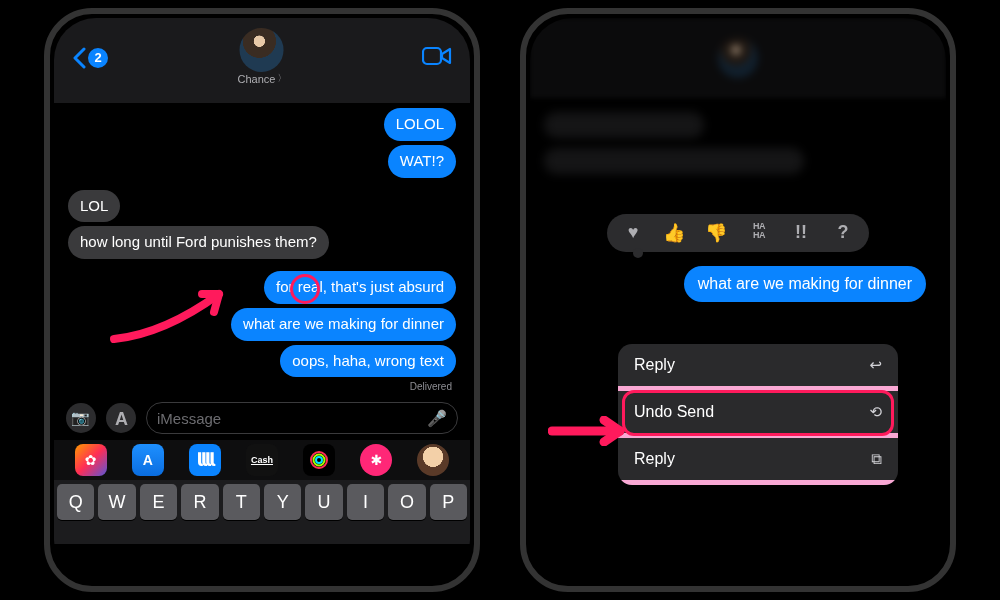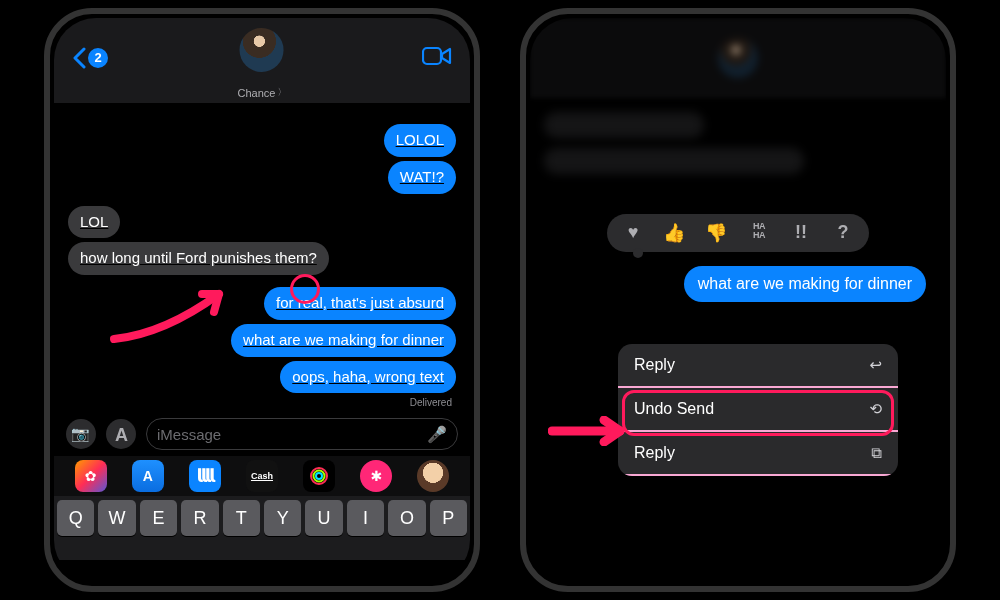--- a/index.html
+++ b/index.html
@@ -63,45 +63,44 @@
     padding: 0 6px;
   }
   .contact {
     position: absolute;
     left: 50%;
     top: 10px;
     transform: translateX(-50%);
     display: flex;
     flex-direction: column;
     align-items: center;
-    gap: 14px;
+    gap: 0;
   }
   .avatar {
     width: 44px;
     height: 44px;
     border-radius: 50%;
     background: radial-gradient(circle at 45% 30%, #e8c9a8 0 14%, #3a2c22 15% 42%, #1f3a52 43% 100%);
   }
   .contact-name {
     color: #aeaeb2;
     font-size: 11px;
     display: flex;
     align-items: center;
     gap: 2px;
   }
   .chev-small { font-size: 9px; color: #8e8e93; }
   .facetime { color: #0a84ff; }
   .facetime svg { width: 30px; height: 22px; }
 
   .thread {
-    padding: 20px 14px 0 14px;
+    padding: 4px 14px 0 14px;
     display: flex;
     flex-direction: column;
     position: relative;
-    text-decoration: underline;
   }
   .bubble {
     max-width: 78%;
     padding: 7px 12px;
     border-radius: 17px;
     font-size: 15px;
     line-height: 1.25;
     margin-bottom: 4px;
     color: #fff;
   }
@@ -279,21 +278,21 @@
     align-self: center;
     margin-left: 40px;
     position: relative;
   }
   .ctx-item {
     display: flex;
     justify-content: space-between;
     padding: 12px 16px;
     color: #fff;
     font-size: 16px;
-    border-bottom: 2px solid #f9a8d4;
+    border-bottom: 5px solid #f9a8d4;
   }
   .ctx-item:last-child { border-bottom: none; }
   .ctx-icon { color: #d1d1d6; font-size: 15px; }
 
   .highlight-box {
     position: absolute;
     border: 3px solid #ff1a5c;
     border-radius: 12px;
     pointer-events: none;
   }

